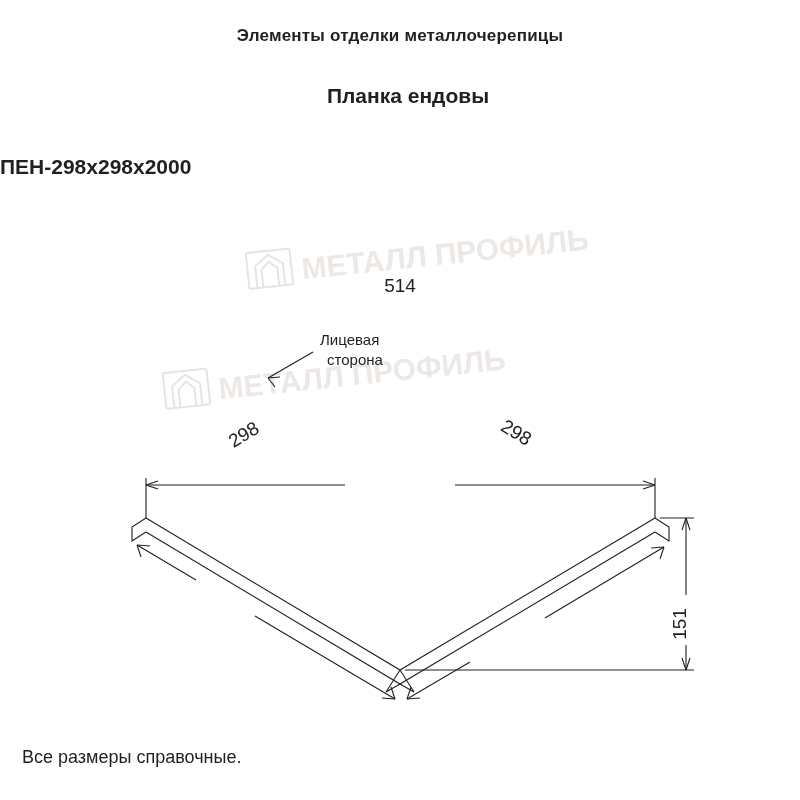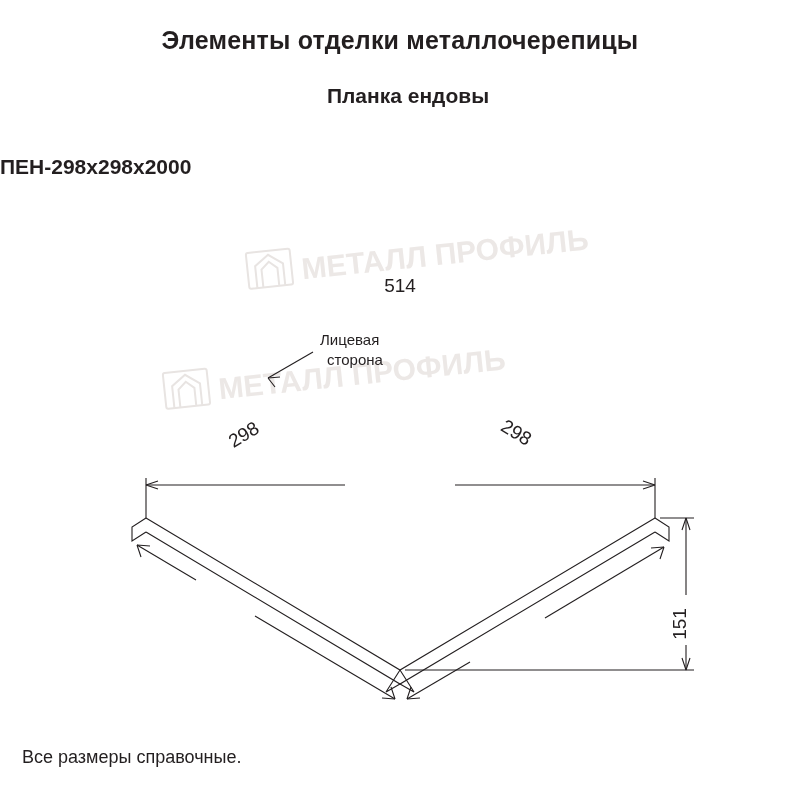--- a/index.html
+++ b/index.html
@@ -20,21 +20,21 @@
     inset: 0;
   }
   .title-block {
     position: absolute;
     top: 26px;
     left: 0;
     width: 800px;
     text-align: center;
   }
   .title-main {
-    font-size: 25px;
+    font-size: 17px;
     font-weight: bold;
     letter-spacing: 0.2px;
     line-height: 1.15;
   }
   .subtitle-block {
     position: absolute;
     top: 82px;
     left: 0;
     width: 800px;
     text-align: center;

